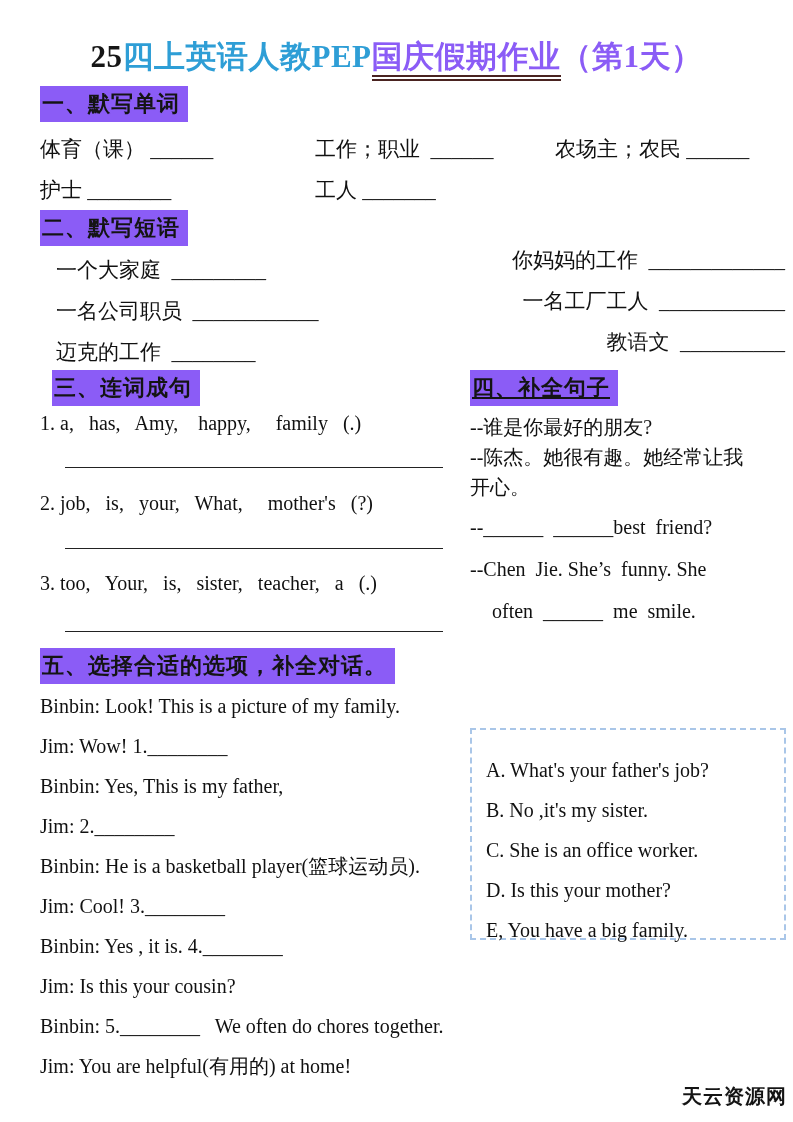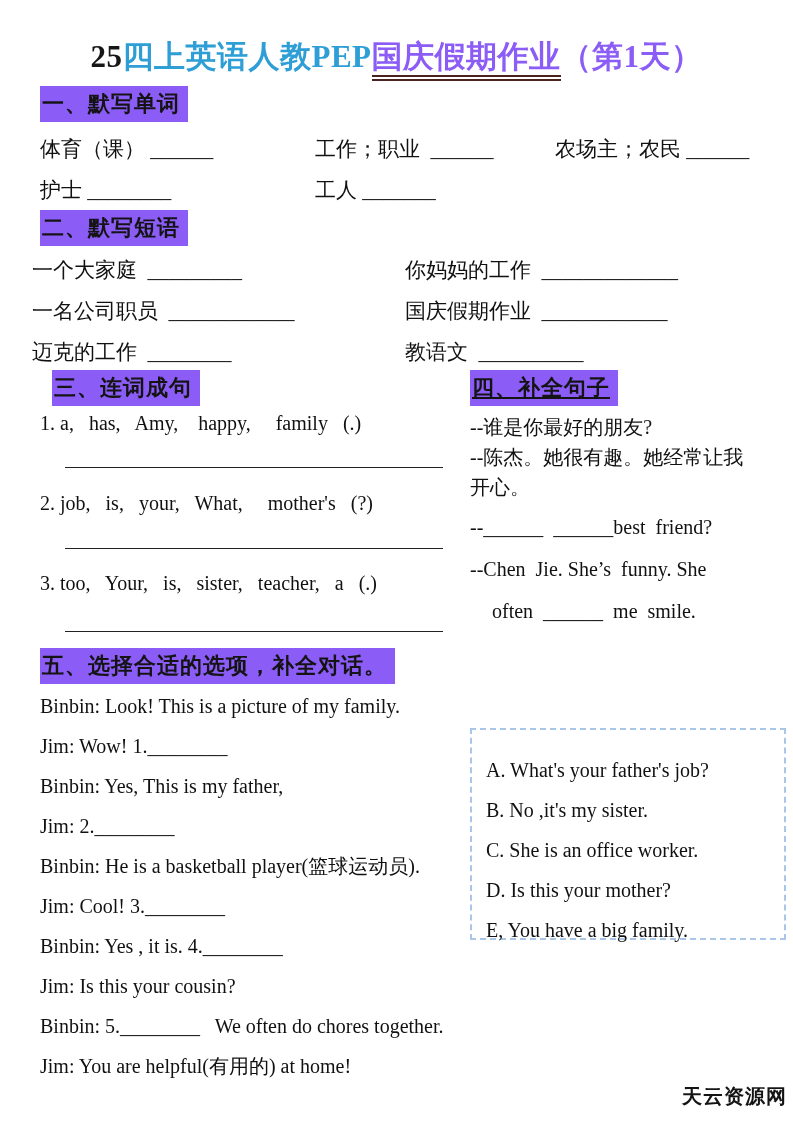--- a/index.html
+++ b/index.html
@@ -20,22 +20,22 @@
   
   .sec-head{
     position:absolute;display:inline-block;background:#8b5cf6;color:#141414;
     font-size:22px;font-weight:bold;padding:3px 8px 3px 2px;letter-spacing:1px;white-space:nowrap;
   }
   
   .s1-grid{position:absolute;left:40px;top:128px;width:720px;display:grid;
     grid-template-columns:275px 240px 198px;grid-auto-rows:41px;font-size:21px;align-items:center;}
   
   .s2-col{position:absolute;font-size:21px;}
-  .s2-left{left:32px;top:250px;width:360px;}
-  .s2-right{left:405px;top:250px;width:380px;}
+  .s2-left{left:56px;top:250px;width:360px;}
+  .s2-right{left:405px;top:240px;width:380px;text-align:right;}
   .s2-col .line{height:41px;line-height:41px;}
   
   .s3-item{position:absolute;left:40px;width:430px;font-size:20px;white-space:pre-wrap;}
   .ans-line{position:absolute;left:65px;width:378px;height:0;border-top:1.6px solid #222;}
   
   .s4-content{position:absolute;left:470px;top:412px;width:318px;font-size:20px;}
   .s4-content .line{line-height:30px;}
   .s4-content .line:nth-child(4){margin-top:10px;}
   .s4-content .line:nth-child(5){margin-top:12px;}
   .s4-content .line:nth-child(6){margin-top:12px;padding-left:22px;}
@@ -73,21 +73,21 @@
   </div>
 
   <div class="sec-head" style="left:40px;top:210px;">二、默写短语</div>
   <div class="s2-col s2-left">
     <div class="line">一个大家庭  _________</div>
     <div class="line">一名公司职员  ____________</div>
     <div class="line">迈克的工作  ________</div>
   </div>
   <div class="s2-col s2-right">
     <div class="line">你妈妈的工作  _____________</div>
-    <div class="line">国庆假期作业  ____________</div>
+    <div class="line">一名工厂工人  ____________</div>
     <div class="line">教语文  __________</div>
   </div>
 
   <div class="sec-head" style="left:52px;top:370px;">三、连词成句</div>
   <div class="s3-item" style="top:412px;">1. a,   has,   Amy,    happy,     family   (.)</div>
   <div class="ans-line" style="top:467px;"></div>
   <div class="s3-item" style="top:492px;">2. job,   is,   your,   What,     mother's   (?)</div>
   <div class="ans-line" style="top:548px;"></div>
   <div class="s3-item" style="top:572px;">3. too,   Your,   is,   sister,   teacher,   a   (.)</div>
   <div class="ans-line" style="top:631px;"></div>

